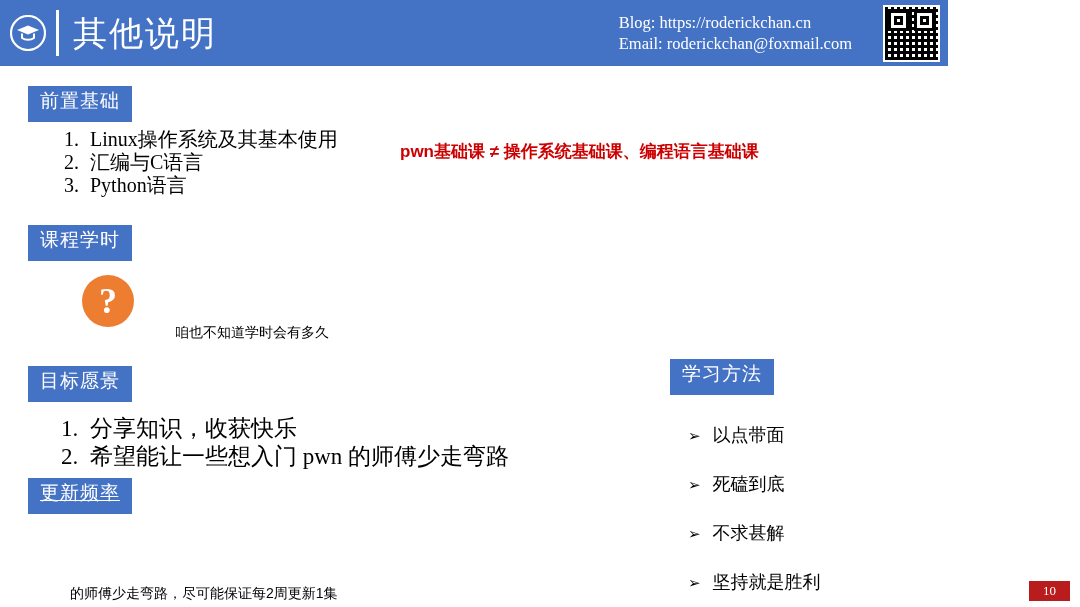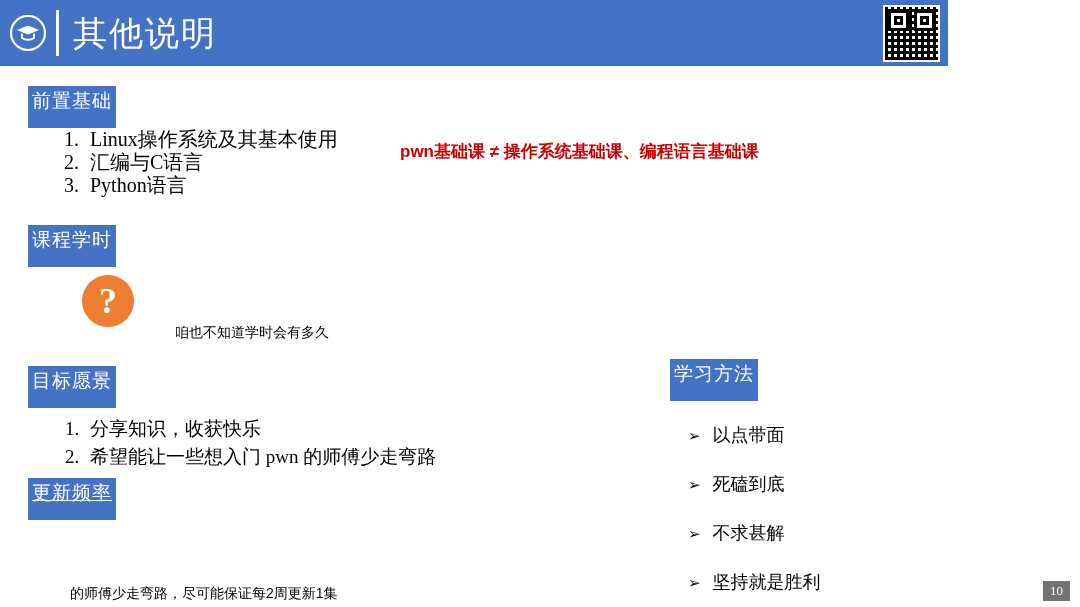--- a/index.html
+++ b/index.html
@@ -82,42 +82,42 @@
   .qr::before { left: 3px; top: 3px; }
   .qr::after { right: 3px; top: 3px; }
 
   
   .sec-head {
     position: absolute;
     background: #4472c4;
     color: #ffffff;
     font-size: 19px;
     line-height: 30px;
-    height: 42px;
-    padding: 0 4px;
+    height: 36px;
+    padding: 0 12px;
     letter-spacing: 1px;
     white-space: nowrap;
   }
 
   
   ol.num-list {
     position: absolute;
     margin: 0;
     padding-left: 34px;
     list-style-type: decimal;
   }
   ol.num-list li {
     font-family: "Liberation Serif", serif;
     font-size: 20px;
     line-height: 23px;
     color: #000000;
     padding-left: 6px;
   }
   ol.big-list li {
-    font-size: 19px;
+    font-size: 23px;
     line-height: 28px;
   }
 
   .red-note {
     position: absolute;
     color: #cc0000;
     font-size: 17px;
     font-weight: bold;
     white-space: nowrap;
   }
@@ -153,40 +153,44 @@
   .arrow-item .arrow {
     color: #000000;
     margin-right: 12px;
     font-size: 15px;
   }
 
   .page-num {
     position: absolute;
     right: 10px;
     bottom: 6px;
-    background: #737373;
+    background: #b91c1c;
     color: #ffffff;
     font-size: 13px;
-    padding: 2px 7px;
+    padding: 2px 14px;
     font-family: "Liberation Serif", serif;
   }
 </style>
 </head>
 <body>
 
 <div class="header">
   <div class="logo">
     <svg width="36" height="36" viewBox="0 0 36 36" aria-hidden="true">
       <circle cx="18" cy="18" r="17" fill="none" stroke="#ffffff" stroke-width="2.2"></circle>
       <path d="M7 15 L18 10.5 L29 15 L18 19.5 Z" fill="#ffffff"></path>
       <path d="M12 18.5 L12 23 C12 23 14.5 24.8 18 24.8 C21.5 24.8 24 23 24 23 L24 18.5" fill="none" stroke="#ffffff" stroke-width="2"></path>
     </svg>
   </div>
   <div class="header-divider"></div>
   <div class="header-title">其他说明</div>
+  <div class="header-contact">
+    <div>Blog: https://roderickchan.cn</div>
+    <div>Email: roderickchan@foxmail.com</div>
+  </div>
   <div class="qr"></div>
 </div>
 
 <div class="sec-head" style="left:28px; top:86px;">前置基础</div>
 
 <ol class="num-list" style="left:50px; top:128px;">
   <li>Linux操作系统及其基本使用</li>
   <li>汇编与C语言</li>
   <li>Python语言</li>
 </ol>

